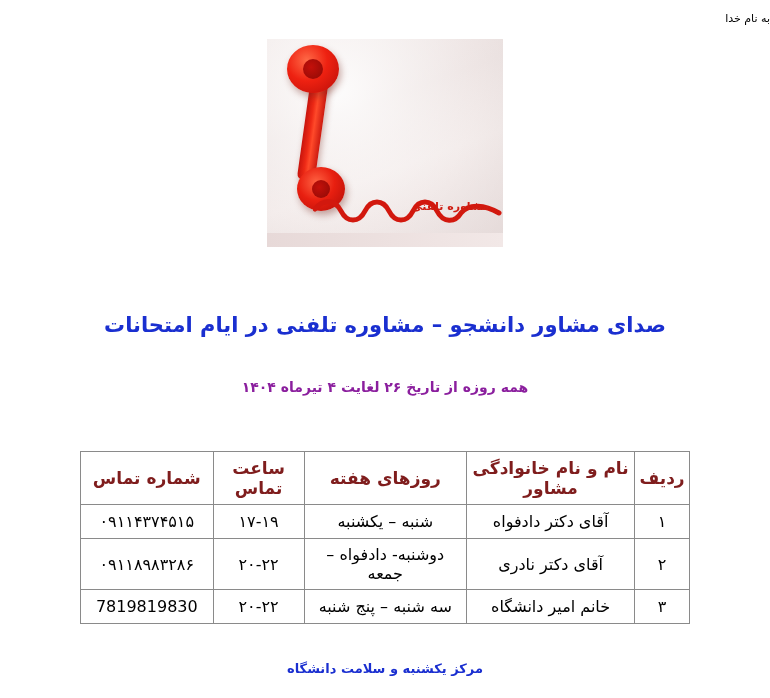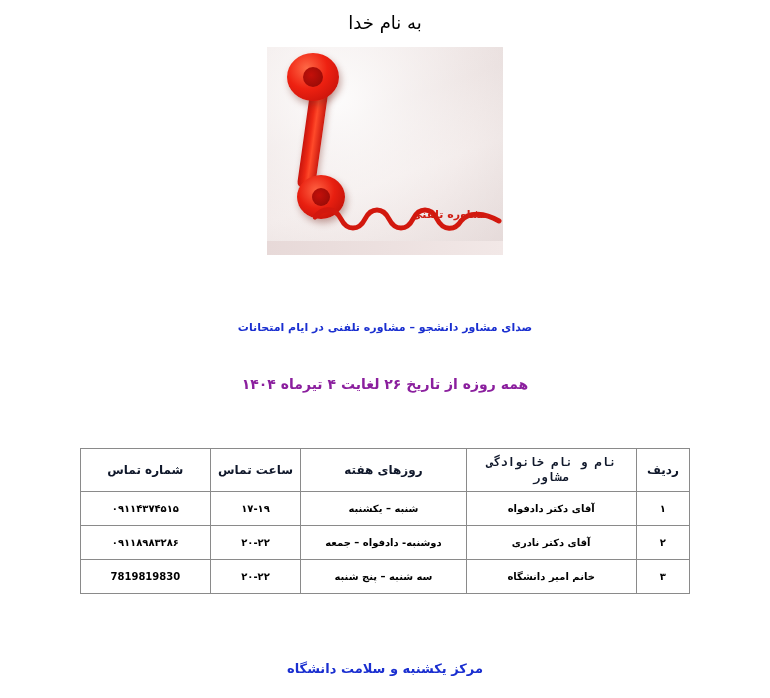--- a/index.html
+++ b/index.html
@@ -14,22 +14,22 @@
     color: #000000;
     position: relative;
     overflow: hidden;
   }
   .page {
     width: 770px;
     height: 698px;
     position: relative;
   }
   .bismillah {
-    text-align: center;
-    font-size: 18px;
+    text-align: right;
+    font-size: 11px;
     color: #000000;
     padding-top: 12px;
     letter-spacing: 0;
   }
   .image-wrap {
     margin: 14px auto 8px auto;
     width: 236px;
     height: 208px;
     position: relative;
   }
@@ -113,21 +113,21 @@
   .photo-band {
     position: absolute;
     left: 0; right: 0; bottom: 0;
     height: 14px;
     background: linear-gradient(90deg, #e7d9d8, #f2e8e7);
   }
 
   .headline {
     text-align: center;
     color: #1a2fd0;
-    font-size: 11px;
+    font-size: 21px;
     font-weight: bold;
     margin-top: 66px;
   }
   .subline {
     text-align: center;
     color: #8b1f9e;
     font-size: 14px;
     font-weight: bold;
     margin-top: 42px;
   }
@@ -138,34 +138,33 @@
   }
   table.schedule {
     width: 610px;
     border-collapse: collapse;
     direction: rtl;
   }
   table.schedule th, table.schedule td {
     border: 1px solid #8a8a8a;
     text-align: center;
     padding: 6px 4px;
-    font-size: 10px;
+    font-size: 16px;
     height: 21px;
-    font-weight: bold;
   }
   table.schedule th {
-    color: #0f172a;
-    font-weight: bold;
-    font-size: 12px;
+    color: #7f1d1d;
+    font-weight: bold;
+    font-size: 17px;
   }
   table.schedule td {
     color: #000000;
   }
   table.schedule .col-row { width: 46px; }
-  table.schedule .col-name { width: 176px; font-family: Liberation Mono, monospace; }
+  table.schedule .col-name { width: 176px; }
   table.schedule .col-days { width: 172px; }
   table.schedule .col-time { width: 88px; }
   table.schedule .col-phone { width: 128px; }
 
   .footer {
     position: absolute;
     bottom: 22px;
     right: 0;
     left: 0;
     text-align: center;

